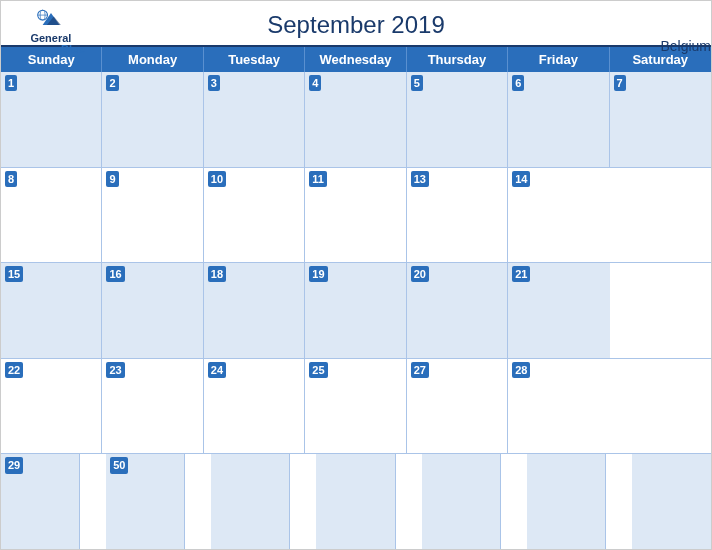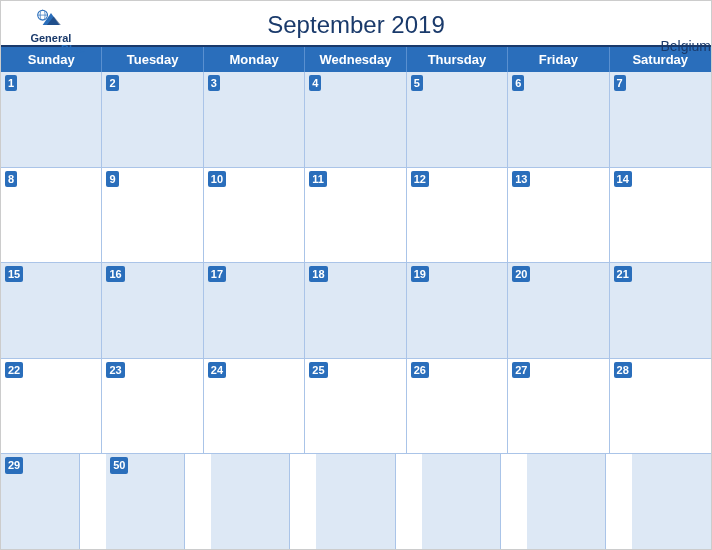--- a/index.html
+++ b/index.html
@@ -151,22 +151,22 @@
       <span class="logo-text-general">General</span>
       <span class="logo-text-blue">Blue</span>
     </div>
     <h1 class="calendar-title">September 2019</h1>
     <span class="country-label">Belgium</span>
   </div>
 
   <div class="calendar-grid">
     <div class="day-headers">
       <div class="day-header">Sunday</div>
+      <div class="day-header">Monday</div>
       <div class="day-header">Tuesday</div>
-      <div class="day-header">Monday</div>
       <div class="day-header">Wednesday</div>
       <div class="day-header">Thursday</div>
       <div class="day-header">Friday</div>
       <div class="day-header">Saturday</div>
     </div>
 
     <div class="weeks-container">
 
       <div class="week-row blue-bg">
         <div class="day-cell">
@@ -199,41 +199,35 @@
         <div class="day-cell">
             <span class="day-number">9</span>
           </div>
         <div class="day-cell">
             <span class="day-number">10</span>
           </div>
         <div class="day-cell">
             <span class="day-number">11</span>
           </div>
         <div class="day-cell">
-            <span class="day-number">12</span>
-          </div>
-        <div class="day-cell">
             <span class="day-number">13</span>
           </div>
         <div class="day-cell">
             <span class="day-number">14</span>
           </div>
       </div>
 
       <div class="week-row blue-bg">
         <div class="day-cell">
             <span class="day-number">15</span>
           </div>
         <div class="day-cell">
             <span class="day-number">16</span>
           </div>
         <div class="day-cell">
-            <span class="day-number">17</span>
-          </div>
-        <div class="day-cell">
             <span class="day-number">18</span>
           </div>
         <div class="day-cell">
             <span class="day-number">19</span>
           </div>
         <div class="day-cell">
             <span class="day-number">20</span>
           </div>
         <div class="day-cell">
             <span class="day-number">21</span>
@@ -245,23 +239,20 @@
             <span class="day-number">22</span>
           </div>
         <div class="day-cell">
             <span class="day-number">23</span>
           </div>
         <div class="day-cell">
             <span class="day-number">24</span>
           </div>
         <div class="day-cell">
             <span class="day-number">25</span>
-          </div>
-        <div class="day-cell">
-            <span class="day-number">26</span>
           </div>
         <div class="day-cell">
             <span class="day-number">27</span>
           </div>
         <div class="day-cell">
             <span class="day-number">28</span>
           </div>
       </div>
 
       <div class="week-row blue-bg">

